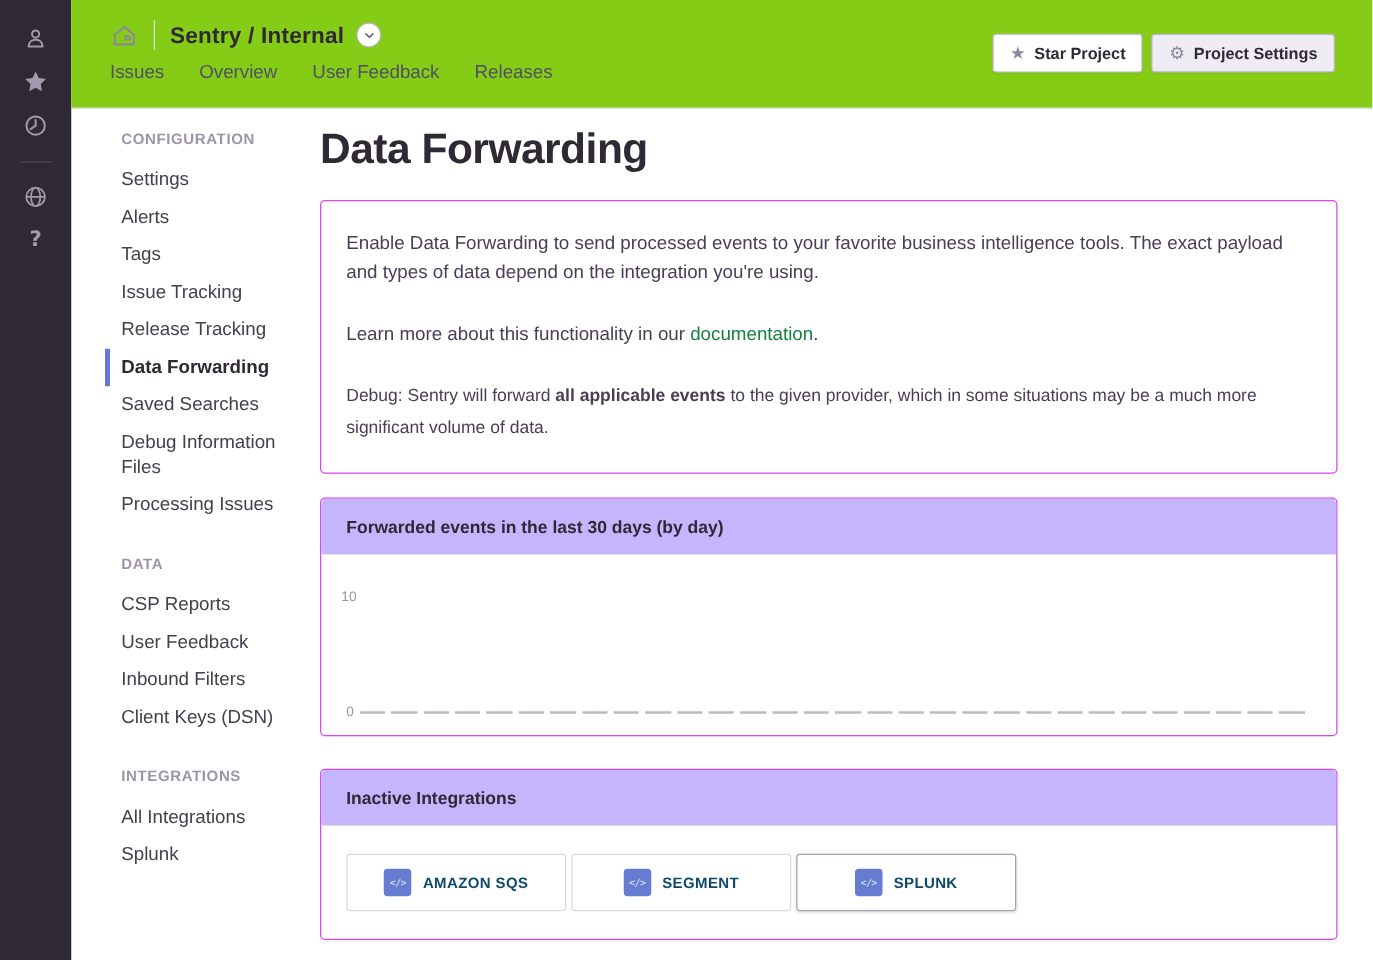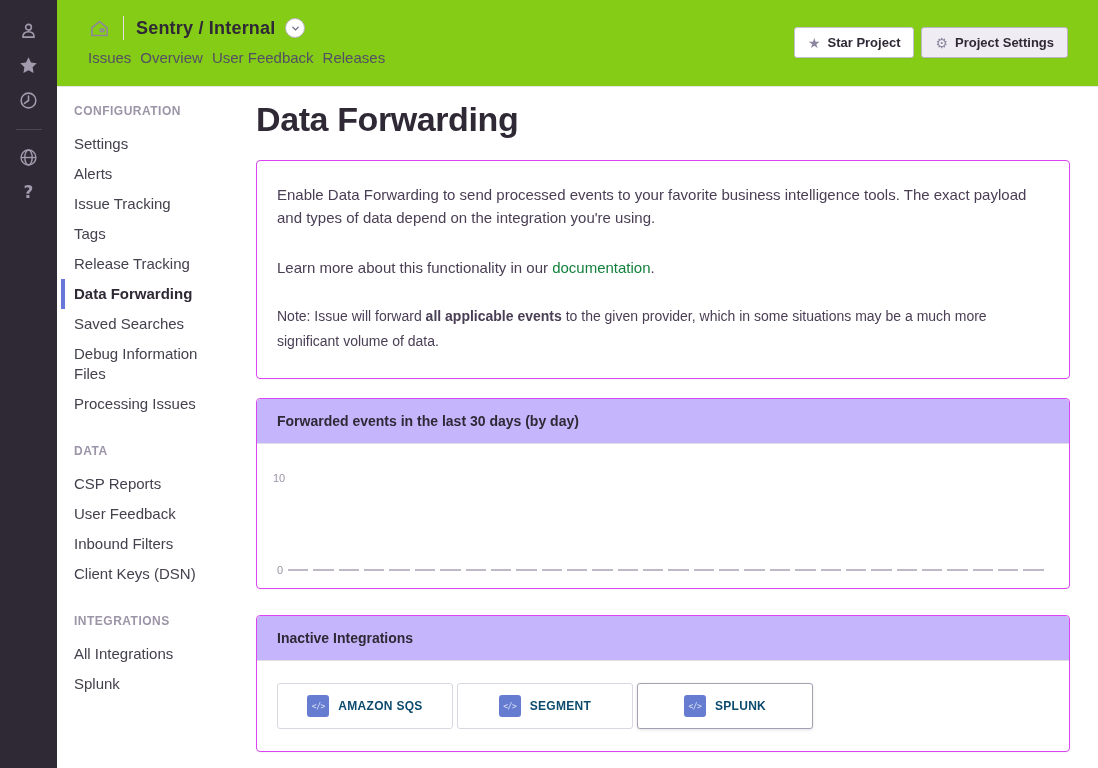--- a/index.html
+++ b/index.html
@@ -38,34 +38,34 @@
   .home-icon { color:#8e8799; display:flex; cursor:pointer; }
   .home-icon svg { width:23px; height:23px; }
   .crumb-divider { width:1px; height:24px; background:#e0dce4; margin:0 12px; }
   .project-title { font-size:18px; font-weight:700; color:#2f2936; letter-spacing:.2px; }
   .chevron-btn {
     margin-left:10px; width:20px; height:20px; border:1px solid #b9b2c3; border-radius:50%;
     display:flex; align-items:center; justify-content:center; color:#6f6880; cursor:pointer;
     background:#fff;
   }
   .chevron-btn svg { width:11px; height:11px; }
-  .nav-row { display:flex; gap:9px; padding:9px 0 0 31px; }
+  .nav-row { display:flex; gap:28px; padding:9px 0 0 31px; }
   .nav-item { color:#544f64; font-size:15px; cursor:pointer; }
   .header-actions { position:absolute; right:30px; top:27px; display:flex; gap:7px; }
   .btn {
     height:31px; display:inline-flex; align-items:center; gap:7px; padding:0 13px;
     border:1px solid #c6c0d0; border-radius:3px; background:#fff;
     font-size:13px; font-weight:700; color:#2f2936; font-family:inherit; cursor:pointer;
     box-shadow:0 1px 1px rgba(47,41,54,.05);
   }
   .btn.active-page { background:#efedf3; border-color:#bcb5c6; }
   .btn-glyph { color:#8d86a0; font-size:14px; line-height:1; font-family:"DejaVu Sans", sans-serif; }
 
   
-  .settings-nav { position:absolute; left:61px; top:104px; width:181px; }
+  .settings-nav { position:absolute; left:84px; top:104px; width:181px; }
   .nav-section { margin-bottom:25px; }
   .section-label {
     font-size:12px; font-weight:700; color:#9c94a7; letter-spacing:.5px;
     padding-left:13px; margin-bottom:10px; line-height:15px;
   }
   .sb-item {
     display:block; border-left:4px solid transparent; padding:5px 0 5px 9px;
     font-size:15px; line-height:20px; color:#45404d; width:168px; cursor:pointer;
   }
   .sb-item.active { border-left-color:#6677d9; color:#2f2936; font-weight:700; }
@@ -180,22 +180,22 @@
   </div>
 </div>
 
 <nav class="settings-nav">
   <div class="nav-section">
     <div class="section-label">CONFIGURATION</div>
     <div>
 
     <a class="sb-item">Settings</a>
         <a class="sb-item">Alerts</a>
+        <a class="sb-item">Tags</a>
         <a class="sb-item">Issue Tracking</a>
-        <a class="sb-item">Tags</a>
         <a class="sb-item">Release Tracking</a>
         <a class="sb-item active">Data Forwarding</a>
         <a class="sb-item">Saved Searches</a>
         <a class="sb-item">Debug Information Files</a>
         <a class="sb-item">Processing Issues</a>
       </div>
   </div>
   <div class="nav-section">
     <div class="section-label">DATA</div>
     <div>
@@ -216,21 +216,21 @@
   </div>
 </nav>
 
 <main class="main">
   <h1 class="page-title">Data Forwarding</h1>
 
   <section class="panel">
     <div class="intro-body">
       <p class="lead">Enable Data Forwarding to send processed events to your favorite business intelligence tools. The exact payload and types of data depend on the integration you're using.</p>
       <p class="learn"><span>Learn more about this functionality in our </span><a class="doc-link">documentation</a><span>.</span></p>
-      <p class="note"><span>Note: Issue will forward </span><b>all applicable events</b><span> to the given provider, which in some situations may be a much more significant volume of data.</span></p>
+      <p class="note"><span>Debug: Sentry will forward </span><b>all applicable events</b><span> to the given provider, which in some situations may be a much more significant volume of data.</span></p>
     </div>
   </section>
 
   <section class="panel chart-panel">
     <div class="panel-header">Forwarded events in the last 30 days (by day)</div>
     <div class="chart-body">
       <span class="ytick-top">10</span>
       <span class="ytick-bottom">0</span>
       <div class="dash-row">
 

